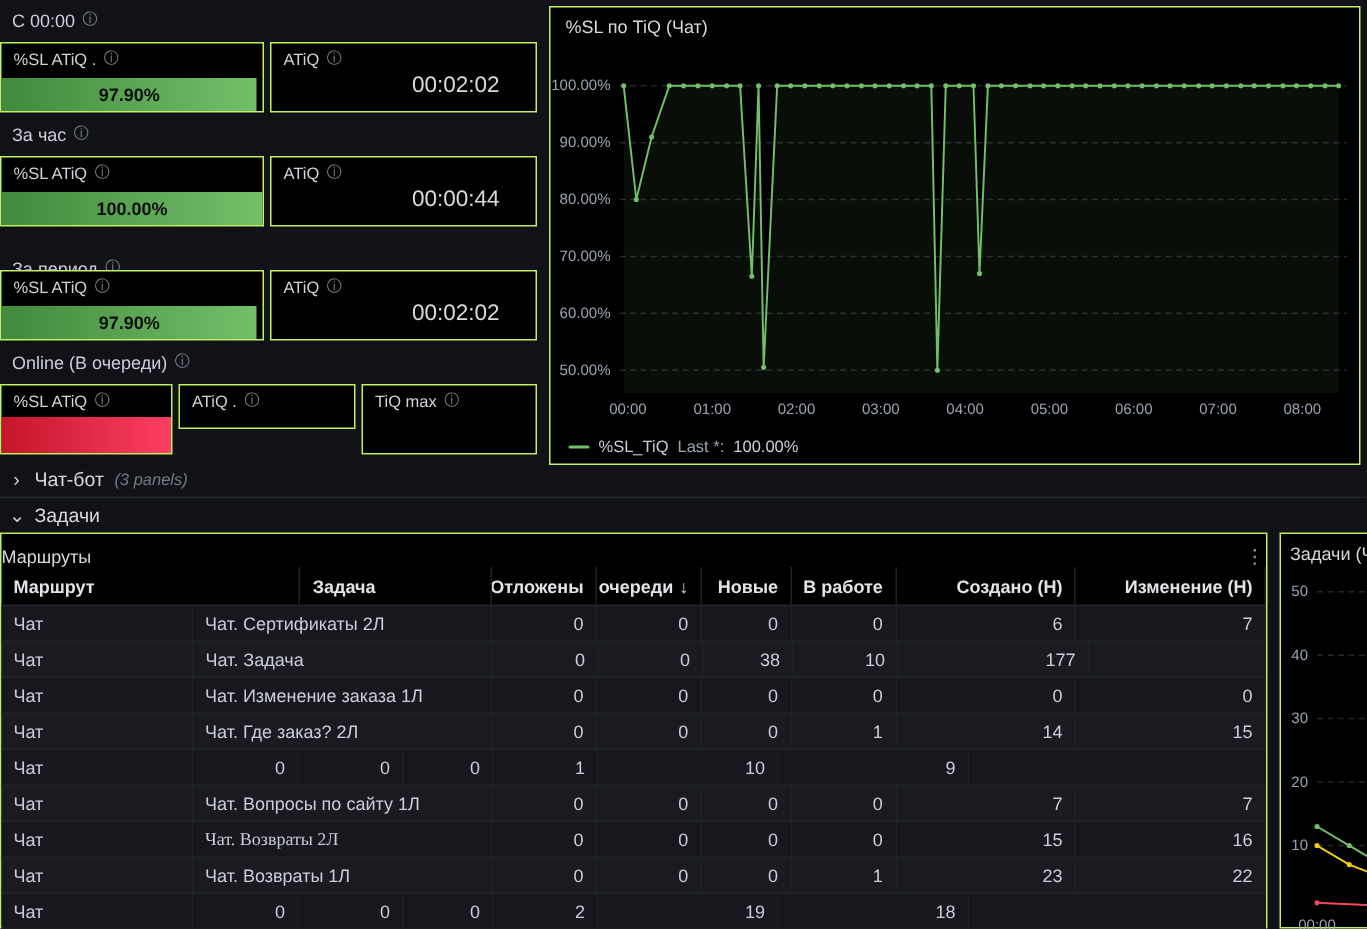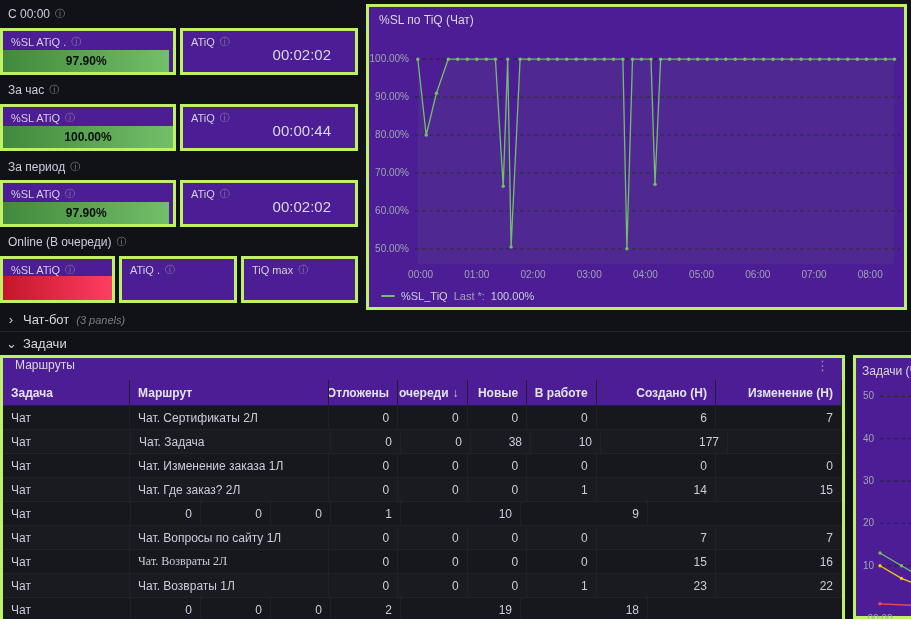--- a/index.html
+++ b/index.html
@@ -1,18 +1,18 @@
 <!DOCTYPE html>
 <html><head>
 <meta charset="utf-8">
 <style>
   *{margin:0;padding:0;box-sizing:border-box}
   html,body{width:911px;height:619px;overflow:hidden;background:#111217;color:#ccccdc;
     font-family:"Liberation Sans",sans-serif;font-size:12px}
-  .panel{position:absolute;background:#4c1d95;border:3px solid #bef264}
+  .panel{position:absolute;background:#000000;border:1px solid #bef264}
   .section-label{position:absolute;display:flex;align-items:center;gap:5px;font-size:12px;
     font-weight:500;color:#ccccdc}
   .info-icon{color:#8189  93;color:#818993;font-size:10px;line-height:1;cursor:pointer}
   .stat-title{display:flex;align-items:center;gap:5px;padding:5px 8px 0;font-size:11px;
     color:#d0d3d9;white-space:nowrap}
   .gauge-bar{position:absolute;left:0;bottom:0;height:22px;display:flex;align-items:center;
     justify-content:center;font-weight:700;font-size:12px;color:#0c0d0e}
   .gauge-green{background:linear-gradient(90deg,#41893c,#73bf69)}
   .gauge-red{background:linear-gradient(90deg,#c4162a,#ff3d63);height:24px}
   .stat-value{position:absolute;right:24px;bottom:9px;font-size:15px;color:#d8d9da}
@@ -20,22 +20,22 @@
   svg{display:block}
   svg text{font-family:"Liberation Sans",sans-serif}
   .legend{position:absolute;left:12px;bottom:5px;display:flex;align-items:center;gap:6px;
     font-size:11px;color:#ccccdc;cursor:pointer}
   .legend-swatch{display:inline-block;width:14px;height:2px;border-radius:1px}
   .dash-row{position:absolute;display:flex;align-items:center;gap:7px;cursor:pointer}
   .row-chevron{color:#ccccdc;font-size:13px;width:10px;text-align:center}
   .row-title{font-size:13px;font-weight:500;color:#d8d9da}
   .row-meta{font-size:11px;font-style:italic;color:#767c85}
   .row-divider{position:absolute;left:0;width:911px;height:1px;background:#23262b}
-  .tp-header{height:22px;display:flex;align-items:flex-start;justify-content:space-between;
-    padding:0 12px}
+  .tp-header{height:22px;display:flex;align-items:flex-end;justify-content:space-between;
+    padding:0 0}
   .tp-title{font-size:12px;color:#d8d9da}
   .menu-icon{color:#9aa0a8;cursor:pointer;font-size:13px;letter-spacing:1px}
   .thead,.trow{display:flex}
   .thead{height:26px;border-bottom:1px solid #22252b}
   .trow{height:24px;border-bottom:1px solid #202329}
   .trow:nth-child(odd){background:#16181d}
   .trow:nth-child(even){background:#191b20}
   .th,.td{display:flex;align-items:center;padding:0 8px;border-right:1px solid #1e2126;
     overflow:hidden;white-space:nowrap}
   .th{font-weight:700;color:#e3e4e8;font-size:12px;cursor:pointer}
@@ -83,21 +83,21 @@
   </div>
 </div>
 <div class="panel" style="left:180px;top:104px;width:178px;height:47px">
   <div class="stat-title">
     <span>ATiQ</span>
     <span class="info-icon">ⓘ</span>
   </div>
   <div class="stat-value">00:00:44</div>
 </div>
 
-<div class="section-label" style="left:8px;top:160px">
+<div class="section-label" style="left:8px;top:172px">
   <span>За период</span>
   <span class="info-icon">ⓘ</span>
 </div>
 
 <div class="panel" style="left:0;top:180px;width:176px;height:47px">
   <div class="stat-title">
     <span>%SL ATiQ</span>
     <span class="info-icon">ⓘ</span>
   </div>
   <div class="gauge-bar gauge-green" style="width: 97.9%;">
@@ -117,21 +117,21 @@
   <span class="info-icon">ⓘ</span>
 </div>
 
 <div class="panel" style="left:0;top:256px;width:115px;height:47px">
   <div class="stat-title">
     <span>%SL ATiQ</span>
     <span class="info-icon">ⓘ</span>
   </div>
   <div class="gauge-bar gauge-red" style="width: 100%;"></div>
 </div>
-<div class="panel" style="left:119px;top:256px;width:118px;height:47px">
+<div class="panel" style="left:119px;top:256px;width:118px;height:30px">
   <div class="stat-title">
     <span>ATiQ .</span>
     <span class="info-icon">ⓘ</span>
   </div>
 </div>
 <div class="panel" style="left:241px;top:256px;width:117px;height:47px">
   <div class="stat-title">
     <span>TiQ max</span>
     <span class="info-icon">ⓘ</span>
   </div>
@@ -237,22 +237,22 @@
   <span class="row-chevron">⌄</span>
   <span class="row-title">Задачи</span>
 </div>
 
 <div class="panel" style="left:0;top:355px;width:845px;height:264px">
   <div class="tp-header">
     <span class="tp-title">Маршруты</span>
     <span class="menu-icon">⋮</span>
   </div>
   <div class="thead" id="routes-header">
+      <div class="th" style="width: 200px;">Маршрут</div>
       <div class="th" style="width: 128px;">Задача</div>
-      <div class="th" style="width: 200px;">Маршрут</div>
       <div class="th num" style="width: 70px;">Отложены</div>
       <div class="th num" style="width: 70px;">В очереди<span class="sort-arrow">↓</span></div>
       <div class="th num" style="width: 60px;">Новые</div>
       <div class="th num" style="width: 70px;">В работе</div>
       <div class="th num" style="width: 120px;">Создано (Н)</div>
       <div class="th num" style="width: 127px;">Изменение (Н)</div>
     </div>
   <div id="routes-rows">
       <div class="trow">
         <div class="td" style="width: 128px;">Чат</div>

